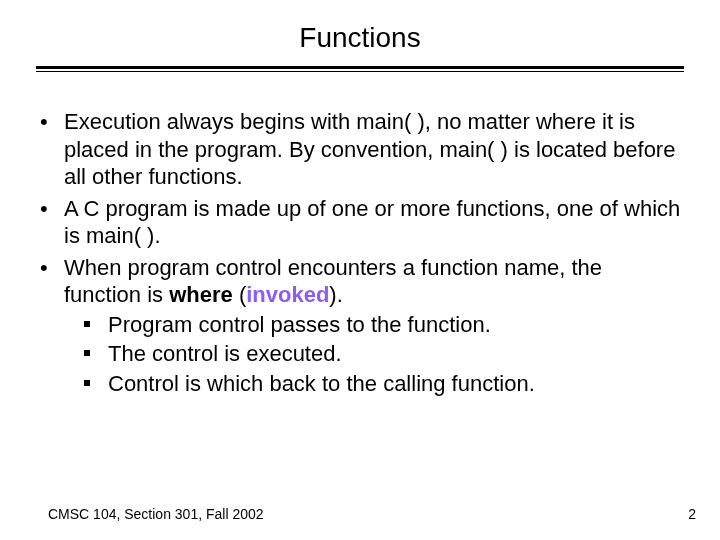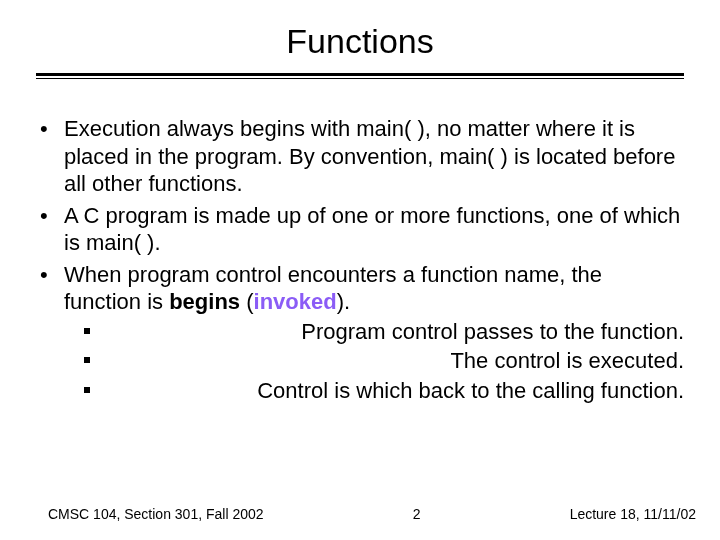--- a/index.html
+++ b/index.html
@@ -12,21 +12,21 @@
     overflow: hidden;
   }
   .slide {
     width: 720px;
     height: 540px;
     position: relative;
     padding: 16px 36px 0 36px;
   }
   .title {
     text-align: center;
-    font-size: 34px;
+    font-size: 28px;
     font-weight: 400;
     margin-top: 6px;
     margin-bottom: 12px;
     font-family: Arial, Helvetica, sans-serif;
   }
   .rule-wrap {
     width: 100%;
     margin-bottom: 36px;
   }
   .rule-thick {
@@ -58,21 +58,20 @@
     position: absolute;
     left: 4px;
     top: 0;
     font-size: 22px;
     line-height: 1.25;
   }
   ul.inner {
     list-style: none;
     padding-left: 0;
     margin-top: 2px;
-    text-align: right;
   }
   ul.inner > li {
     position: relative;
     padding-left: 32px;
     margin-left: 12px;
     margin-bottom: 2px;
   }
   ul.inner > li::before {
     content: "";
     position: absolute;
@@ -113,35 +112,34 @@
 
   <div class="content">
     <ul class="outer">
       <li>
         <span>Execution always begins with main( ), no matter where it is placed in the program.  By convention, main( ) is located before all other functions.</span>
       </li>
       <li>
         <span>A C program is made up of one or more functions, one of which is main( ).</span>
       </li>
       <li>
-        <span>When program control encounters a function name, the function is </span><span class="bold">begins</span><span> (</span><span class="invoked">invoked</span><span>).</span>
+        <span>When program control encounters a function name, the function is </span><span class="bold">where</span><span> (</span><span class="invoked">invoked</span><span>).</span>
         <ul class="inner">
           <li>
             <span>Program control passes to the function.</span>
           </li>
           <li>
             <span>The control is executed.</span>
           </li>
           <li>
             <span>Control is which back to the calling function.</span>
           </li>
         </ul>
       </li>
     </ul>
   </div>
 
   <div class="footer">
     <div class="left">CMSC 104, Section 301, Fall 2002</div>
     <div class="center">2</div>
-    <div class="right">Lecture 18, 11/11/02</div>
   </div>
 
 </div>
 
 </body></html>

